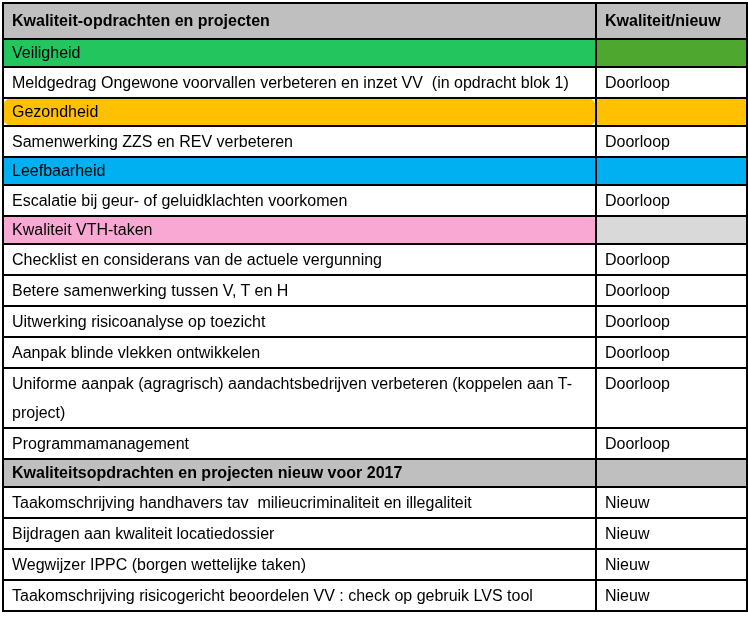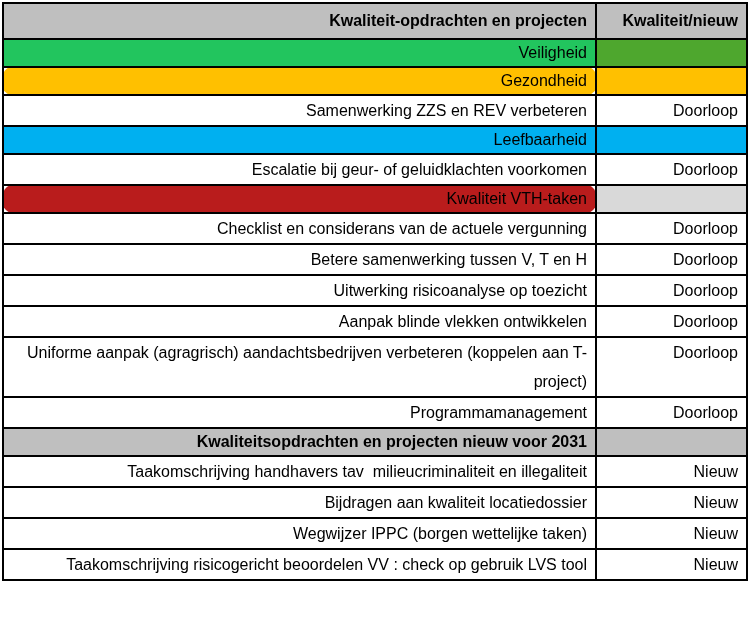--- a/index.html
+++ b/index.html
@@ -20,21 +20,21 @@
     border-collapse: collapse;
     width: 744px;
     table-layout: fixed;
     font-size: 16px;
   }
   table.projects th,
   table.projects td {
     border: 2px solid #000000;
     padding: 0 8px;
     vertical-align: top;
-    text-align: right;
+    text-align: left;
     overflow: hidden;
     white-space: pre-wrap;
     margin-left: 20px;
   }
   col.c-label  { width: 593px; }
   col.c-status { width: 151px; }
 
   tr.header-row th {
     background: #bfbfbf;
     font-weight: bold;
@@ -70,38 +70,42 @@
       <tr class="header-row">
         <th>Kwaliteit-opdrachten en projecten</th>
         <th>Kwaliteit/nieuw</th>
       </tr>
     </thead>
     <tbody id="rows-body">
         <tr class="category-row">
           <td style="background: #22c55e;">Veiligheid</td>
           <td style="background: rgb(78, 167, 46);"></td>
         </tr>
+        <tr class="item-row">
+          <td>Meldgedrag Ongewone voorvallen verbeteren en inzet VV  (in opdracht blok 1)</td>
+          <td>Doorloop</td>
+        </tr>
         <tr class="category-row">
           <td style="background: rgb(255, 192, 0); border-radius: 9px;">Gezondheid</td>
           <td style="background: rgb(255, 192, 0);"></td>
         </tr>
         <tr class="item-row">
           <td>Samenwerking ZZS en REV verbeteren</td>
           <td>Doorloop</td>
         </tr>
         <tr class="category-row">
           <td style="background: rgb(0, 176, 240);">Leefbaarheid</td>
           <td style="background: rgb(0, 176, 240);"></td>
         </tr>
         <tr class="item-row">
           <td>Escalatie bij geur- of geluidklachten voorkomen</td>
           <td>Doorloop</td>
         </tr>
         <tr class="category-row">
-          <td style="background: #b91c1c; border-radius: 10px;">Kwaliteit VTH-taken</td>
+          <td style="background: #f9a8d4;">Kwaliteit VTH-taken</td>
           <td style="background: rgb(217, 217, 217);"></td>
         </tr>
         <tr class="item-row">
           <td>Checklist en considerans van de actuele vergunning</td>
           <td>Doorloop</td>
         </tr>
         <tr class="item-row">
           <td>Betere samenwerking tussen V, T en H</td>
           <td>Doorloop</td>
         </tr>
@@ -115,21 +119,21 @@
         </tr>
         <tr class="item-row">
           <td>Uniforme aanpak (agragrisch) aandachtsbedrijven verbeteren (koppelen aan T-project)</td>
           <td>Doorloop</td>
         </tr>
         <tr class="item-row">
           <td>Programmamanagement</td>
           <td>Doorloop</td>
         </tr>
         <tr class="section-row">
-          <td style="background: rgb(191, 191, 191);">Kwaliteitsopdrachten en projecten nieuw voor 2031</td>
+          <td style="background: rgb(191, 191, 191);">Kwaliteitsopdrachten en projecten nieuw voor 2017</td>
           <td style="background: rgb(191, 191, 191);"></td>
         </tr>
         <tr class="item-row">
           <td>Taakomschrijving handhavers tav  milieucriminaliteit en illegaliteit</td>
           <td>Nieuw</td>
         </tr>
         <tr class="item-row">
           <td>Bijdragen aan kwaliteit locatiedossier</td>
           <td>Nieuw</td>
         </tr>

